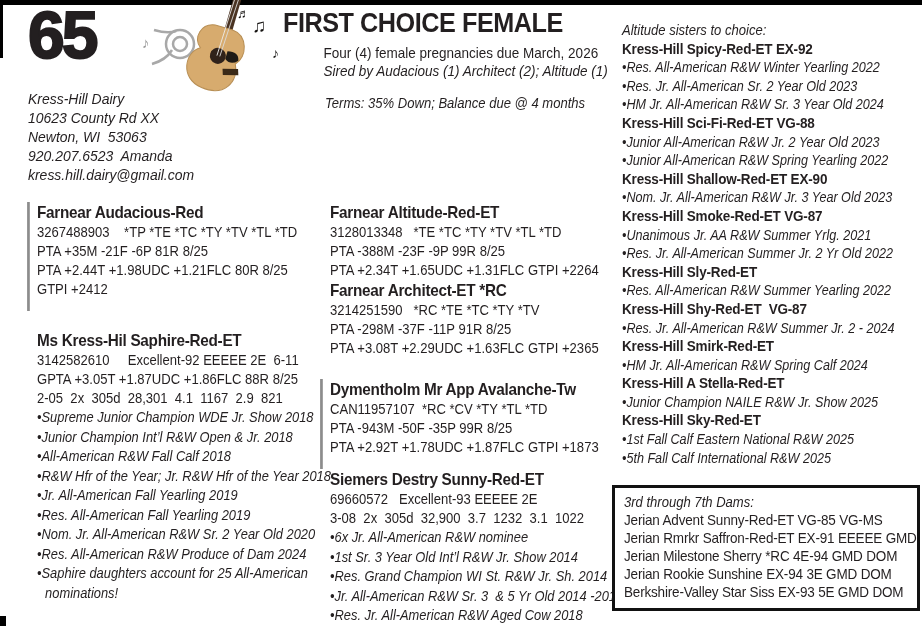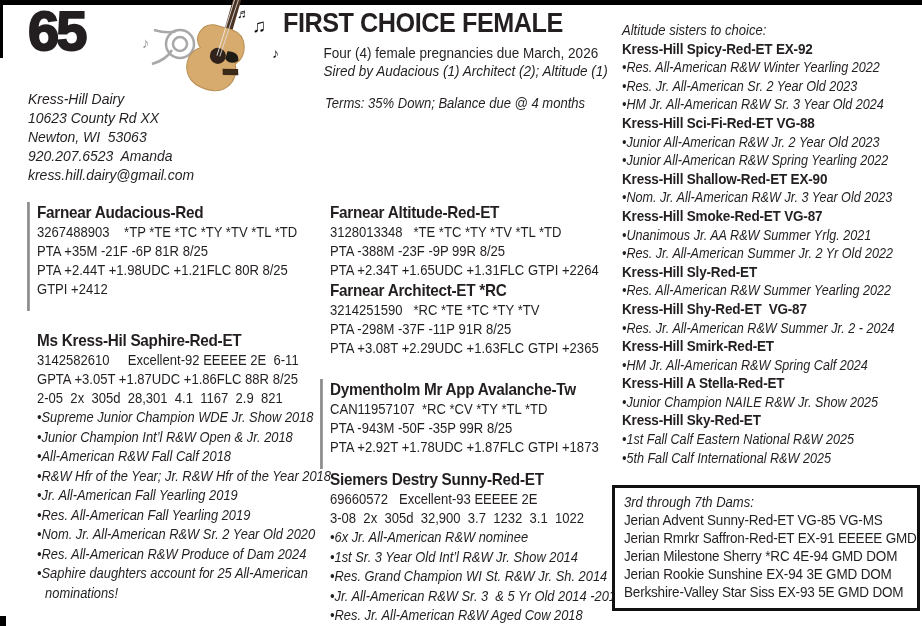--- a/index.html
+++ b/index.html
@@ -9,21 +9,21 @@
   html,body{margin:0;padding:0;background:#fff;}
   .page{
     position:relative; width:922px; height:626px; background:#fff; overflow:hidden;
     font-family:"Liberation Sans",sans-serif; color:var(--text);
   }
   .top-border{position:absolute;top:0;left:0;width:922px;height:5px;background:var(--page_border);}
   .left-edge{position:absolute;top:0;left:0;width:3px;height:58px;background:var(--page_border);}
   .corner-mark{position:absolute;left:0;bottom:0;width:6px;height:10px;background:var(--page_border);}
 
   .lot-number{
-    position:absolute;top:4px;left:28px;font-size:56px;font-weight:bold;line-height:0.95;
+    position:absolute;top:4px;left:28px;font-size:66px;font-weight:bold;line-height:0.95;
     letter-spacing:-3px;-webkit-text-stroke:2px var(--text);
   }
   .art{position:absolute;top:0;left:140px;width:162px;height:96px;}
 
   .condensed{transform:scaleX(0.9);transform-origin:0 0;}
 
   .title-block{position:absolute;top:8px;left:283px;width:380px;}
   .page-title{font-size:28px;font-weight:bold;margin:0;letter-spacing:-0.5px;white-space:pre;line-height:1.05;}
   .sub1{margin:7px 0 0 45px;font-size:15px;white-space:pre;line-height:18px;}
   .sub2{margin-left:45px;font-style:italic;font-size:15px;white-space:pre;line-height:18px;}

